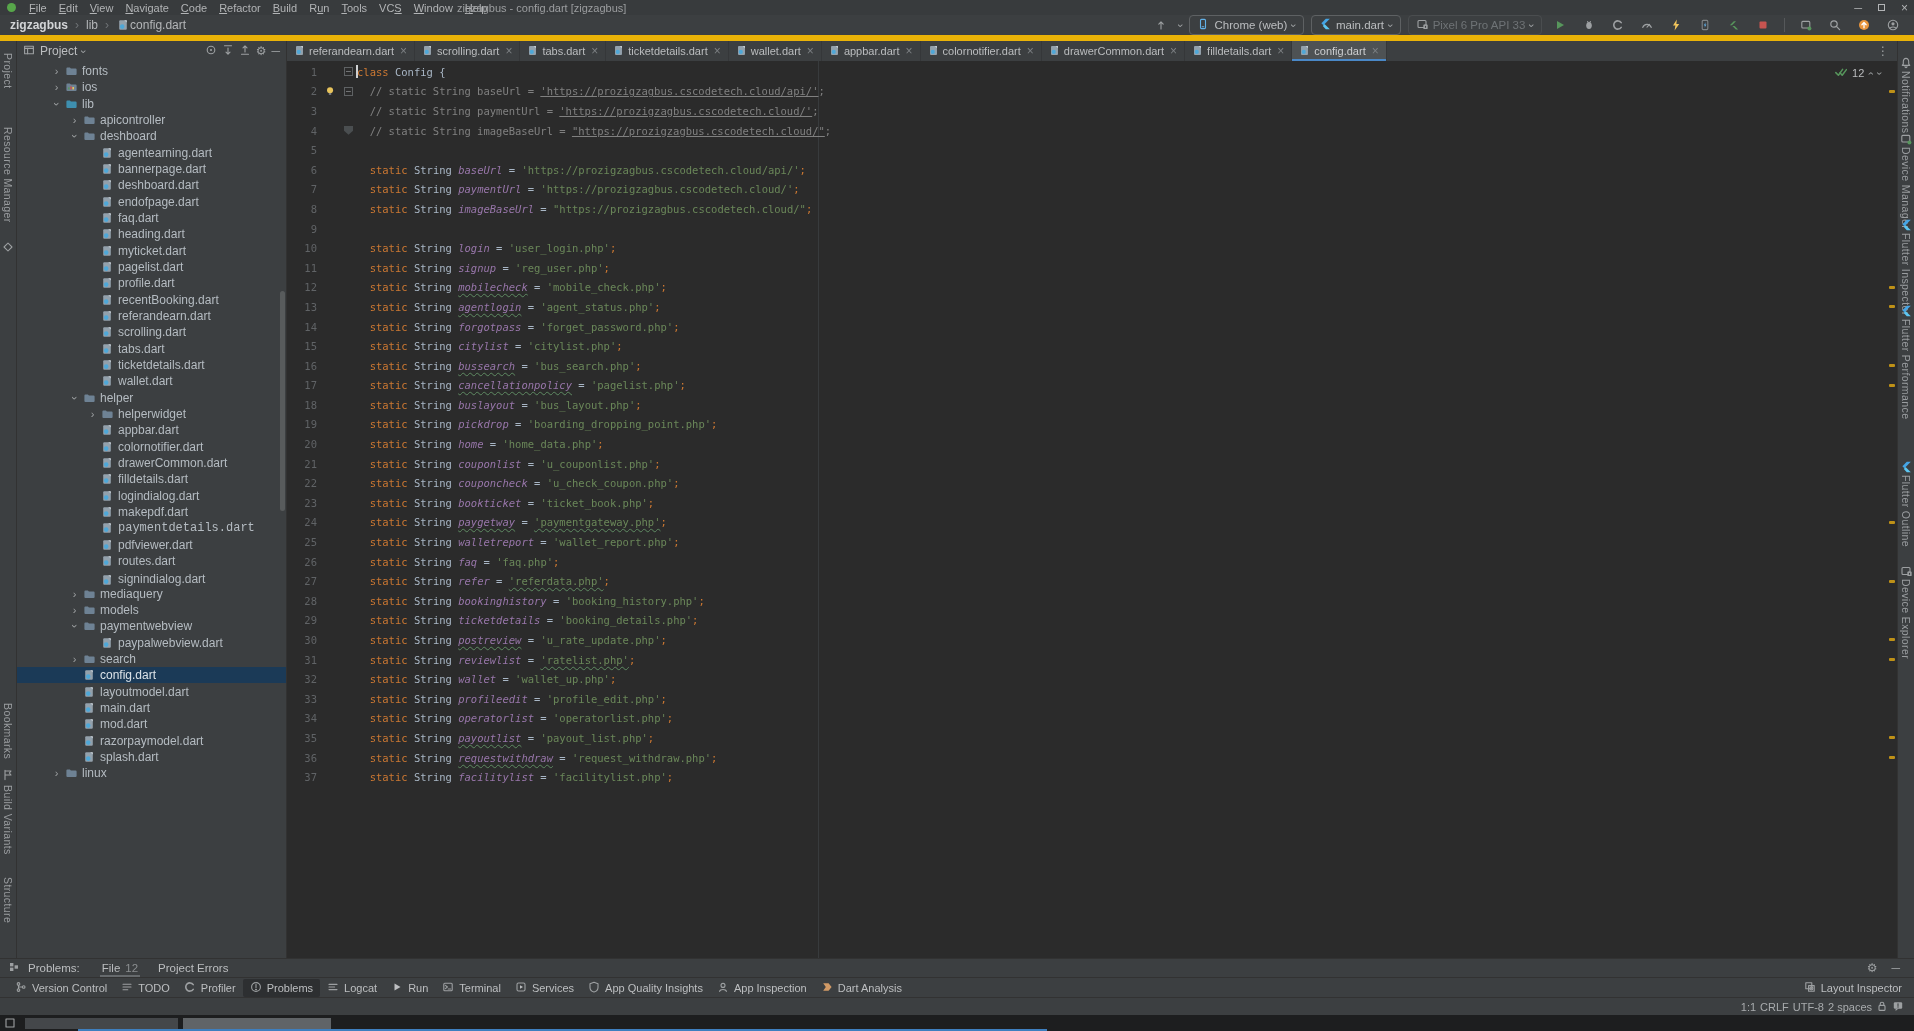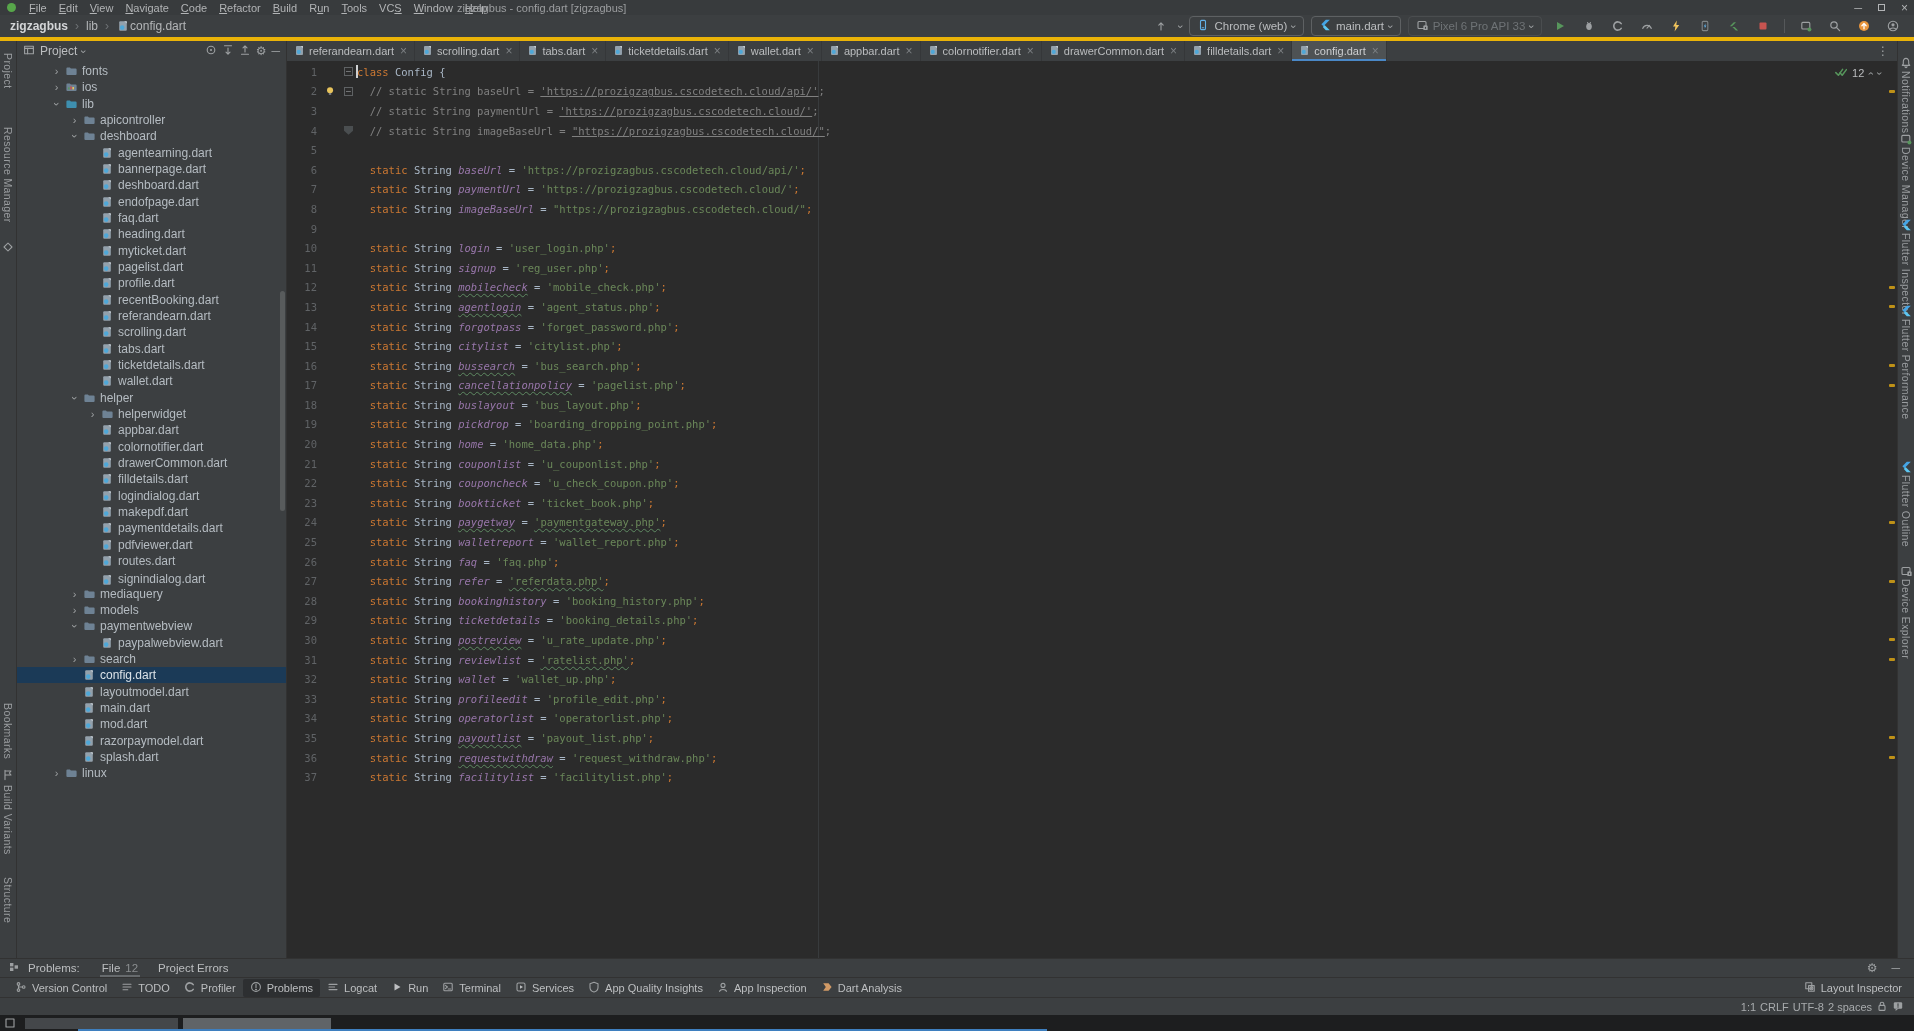--- a/index.html
+++ b/index.html
@@ -11,21 +11,21 @@
   .titlebar{height:15px;background:#383b3d;display:flex;align-items:center;font-size:11px;color:#b2b4b6;position:relative;flex:none}
   .as-logo{width:9px;height:9px;border-radius:50%;background:#57A64A;margin:0 7px 0 7px;flex:none}
   .menu{display:flex}
   .menu span{padding:0 6px;cursor:default}
   .menu u{text-decoration:underline}
   .win-title{position:absolute;left:457px;color:#9c9ea0}
   .win-controls{position:absolute;right:6px;display:flex;gap:16px;align-items:center;color:#b2b4b6}
   .win-box{width:7px;height:7px;border:1px solid #b2b4b6;display:inline-block}
 
   
-  .toolbar{height:26px;display:flex;align-items:center;background:#3c3f41;border-bottom:4px solid #eab308;padding:0 10px;flex:none}
+  .toolbar{height:26px;display:flex;align-items:center;background:#3c3f41;border-bottom:6px solid #eab308;padding:0 10px;flex:none}
   .crumbs{display:flex;align-items:center;gap:0;font-size:12px;color:#b4b6b8}
   .crumb-root{font-weight:bold;color:#d3d5d7}
   .crumb-sep{color:#6f7375;margin:0 7px;font-size:12px}
   .right-tools{margin-left:auto;display:flex;align-items:center;gap:7px}
   .tool-btn{width:22px;height:20px;display:flex;align-items:center;justify-content:center;border-radius:3px}
   .dropdown{height:20px;border:1px solid #5E6163;border-radius:4px;display:flex;align-items:center;gap:5px;padding:0 7px;font-size:11.5px;color:#bcbec0;white-space:nowrap}
   .dropdown.disabled{border-color:#4a4d4f;color:#6f7376}
   .vsep{width:1px;height:14px;background:#55585a;margin:0 3px}
   .chev{display:inline-block;transform:rotate(90deg);color:#9da0a2;font-size:11px;line-height:1}
 
@@ -583,21 +583,21 @@
             <span class="tarrow"></span>
             <span class="ticon">
               <svg width="12" height="12" viewBox="0 0 12 12" fill="none" stroke="#9DA0A2" stroke-width="1.1" stroke-linecap="round" stroke-linejoin="round">
                 <rect x="2.2" y="1.2" width="7.6" height="9.6" rx="1" fill="#93A1AC" stroke="none"></rect>
                 <polygon points="7.2,1.2 9.8,3.6 9.8,1.2" fill="#C3CAD0" stroke="none"></polygon>
                 <circle cx="5.2" cy="7.6" r="2.3" fill="#4FA8D8" stroke="none"></circle>
               </svg>
             </span>
             <span class="tlabel">makepdf.dart</span>
           </div>
-          <div class="trow" style="padding-left: 69px;">
+          <div class="trow" style="padding-left: 69px; font-family: Liberation Mono, monospace;">
             <span class="tarrow"></span>
             <span class="ticon">
               <svg width="12" height="12" viewBox="0 0 12 12" fill="none" stroke="#9DA0A2" stroke-width="1.1" stroke-linecap="round" stroke-linejoin="round">
                 <rect x="2.2" y="1.2" width="7.6" height="9.6" rx="1" fill="#93A1AC" stroke="none"></rect>
                 <polygon points="7.2,1.2 9.8,3.6 9.8,1.2" fill="#C3CAD0" stroke="none"></polygon>
                 <circle cx="5.2" cy="7.6" r="2.3" fill="#4FA8D8" stroke="none"></circle>
               </svg>
             </span>
             <span class="tlabel">paymentdetails.dart</span>
           </div>

